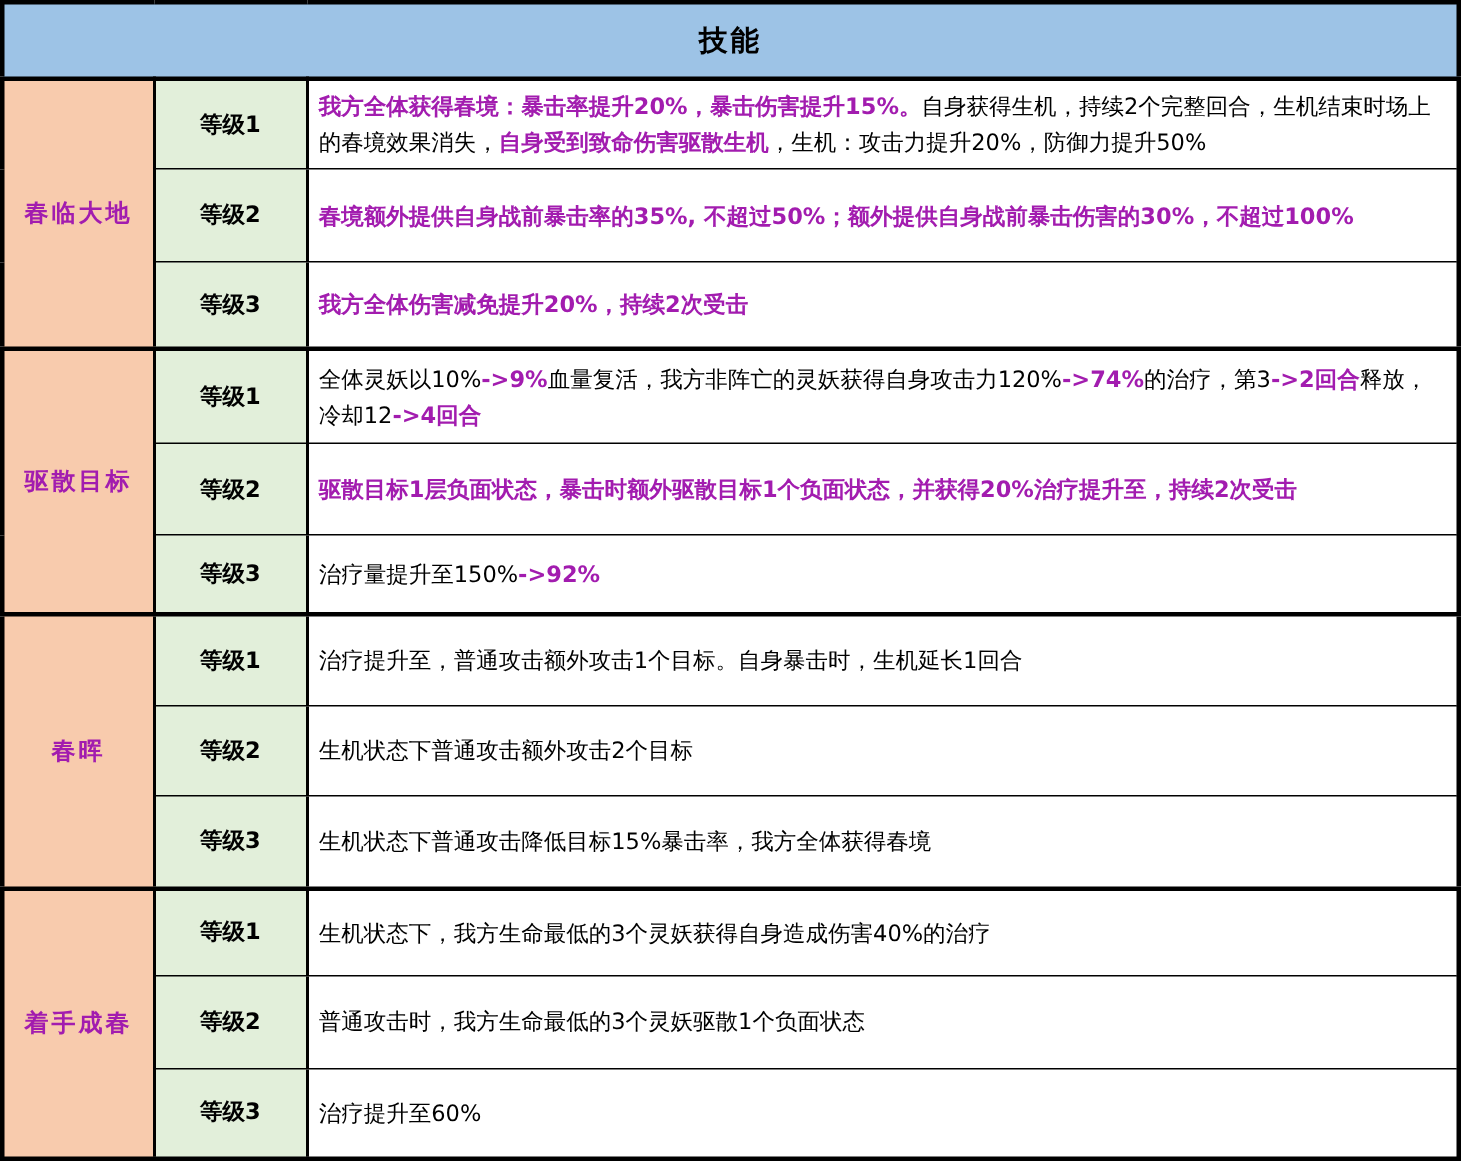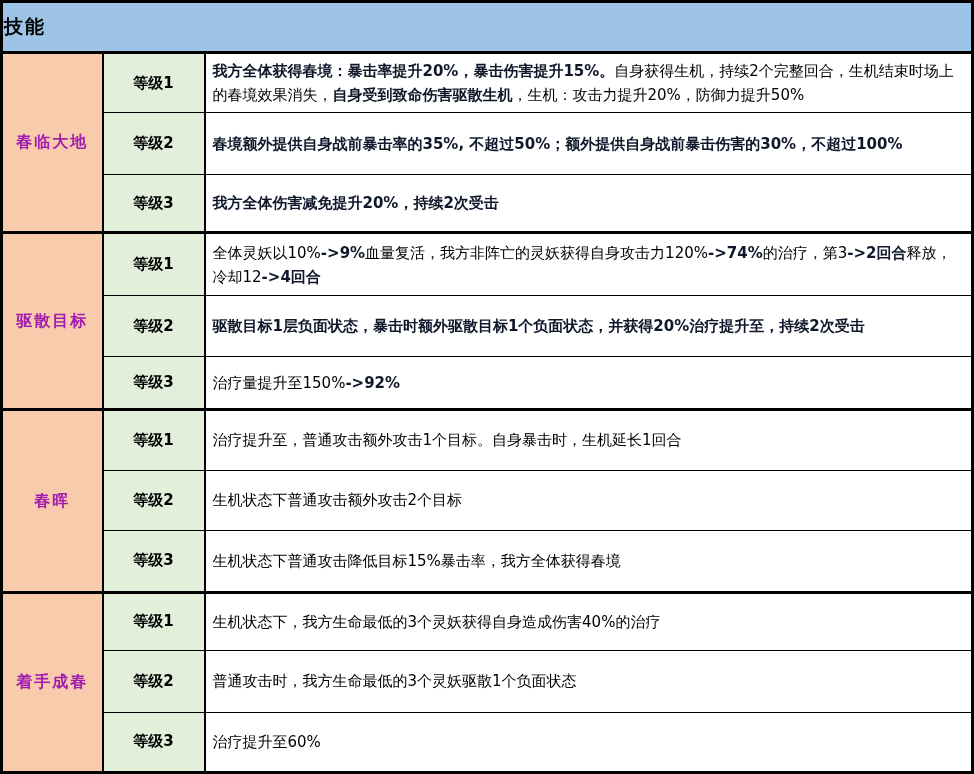--- a/index.html
+++ b/index.html
@@ -22,21 +22,21 @@
     box-sizing: border-box;
     border-collapse: collapse;
     table-layout: fixed;
     border: 3px solid #000000;
   }
   th.table-title {
     background: #9DC3E6;
     color: #000000;
     font-size: 19px;
     font-weight: bold;
-    text-align: left;
+    text-align: center;
     vertical-align: middle;
     height: 46px;
     border: 2px solid #000000;
     border-bottom: 3px solid #000000;
     letter-spacing: 2px;
   }
   td {
     border: 1.5px solid #000000;
     vertical-align: middle;
   }
@@ -63,21 +63,21 @@
   }
   td.desc {
     background: #FFFFFF;
     color: #000000;
     font-size: 15px;
     text-align: left;
     padding: 4px 10px 4px 7px;
     line-height: 1.6;
   }
   td.desc .red {
-    color: #0f172a;
+    color: #a21caf;
     font-weight: bold;
   }
 </style>
 </head>
 <body>
 
 <div class="page">
   <table class="skills">
     <colgroup>
       <col style="width:101px">

